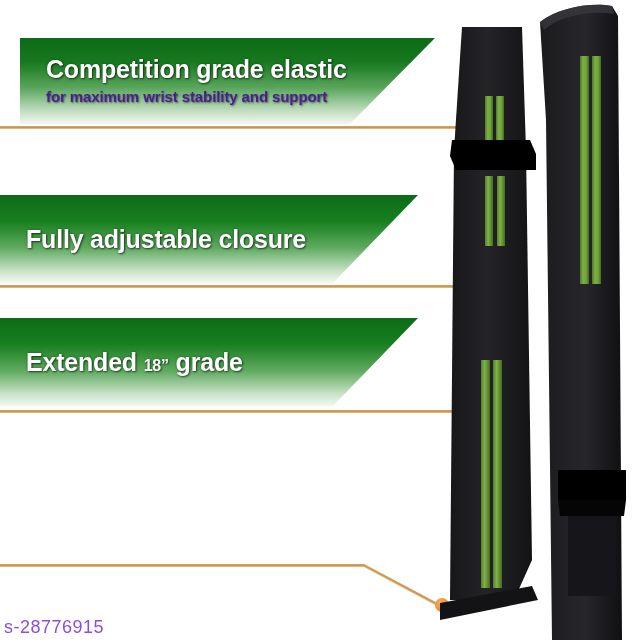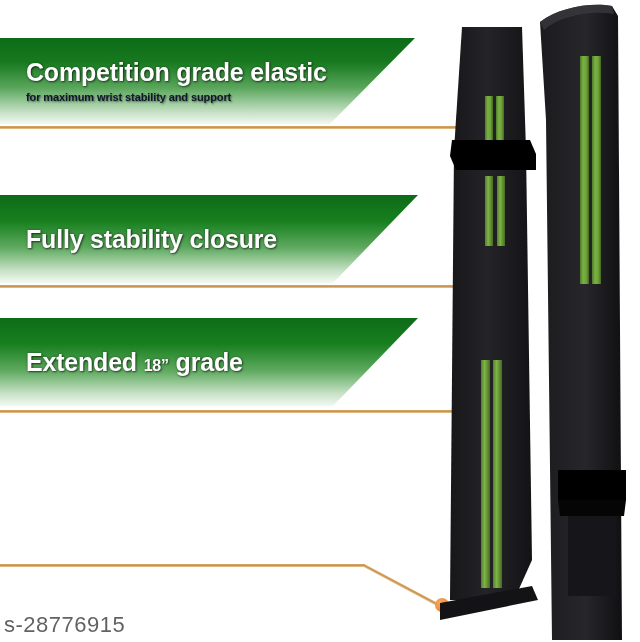--- a/index.html
+++ b/index.html
@@ -45,23 +45,23 @@
   .banner-title {
     color: #ffffff;
     font-weight: bold;
     font-size: 25px;
     line-height: 1.08;
     letter-spacing: -0.2px;
     text-shadow: 1px 1px 2px rgba(0,0,0,0.55), 0 0 3px rgba(0,0,0,0.35);
     white-space: nowrap;
   }
   .banner-sub {
-    color: #0f172a;
+    color: #4c1d95;
     font-weight: bold;
-    font-size: 11px;
+    font-size: 15px;
     line-height: 1.15;
     margin-top: 5px;
     letter-spacing: -0.1px;
     text-shadow: 1px 1px 2px rgba(0,0,0,0.5);
     white-space: nowrap;
   }
   .inch {
     font-size: 16px;
     vertical-align: baseline;
     text-align: right;
@@ -96,33 +96,33 @@
     width: 200px;
     height: 642px;
   }
 
   
   #watermark {
     position: absolute;
     left: 4px;
     bottom: 4px;
     font-family: "Liberation Sans", sans-serif;
-    font-size: 22px;
+    font-size: 18px;
     letter-spacing: 0.5px;
-    color: #404040;
+    color: #6d28d9;
     opacity: 0.82;
     user-select: none;
   }
 </style>
 </head>
 <body>
 
 <div id="stage">
 
-  <div class="banner" style="top:38px; height:86px; width:415px;">
+  <div class="banner" style="top:38px; height:86px; width:415px;margin-left:20px;">
     <svg class="banner-shape" viewBox="0 0 415 86" preserveAspectRatio="none">
       <defs>
         <linearGradient id="g1" x1="0" y1="0" x2="0" y2="1">
           <stop offset="0%" stop-color="#0d6b18"></stop>
           <stop offset="28%" stop-color="#17791f"></stop>
           <stop offset="58%" stop-color="#5aa65c"></stop>
           <stop offset="84%" stop-color="#bedcbd"></stop>
           <stop offset="100%" stop-color="#f3f8f2"></stop>
         </linearGradient>
       </defs>
@@ -143,21 +143,21 @@
           <stop offset="0%" stop-color="#0d6b18"></stop>
           <stop offset="30%" stop-color="#18801f"></stop>
           <stop offset="60%" stop-color="#5faa60"></stop>
           <stop offset="85%" stop-color="#c4e0c3"></stop>
           <stop offset="100%" stop-color="#f4f9f3"></stop>
         </linearGradient>
       </defs>
       <polygon points="0,0 418,0 333,88 0,88" fill="url(#g2)"></polygon>
     </svg>
     <div class="banner-text">
-      <div class="banner-title">Fully stability closure</div>
+      <div class="banner-title">Fully adjustable closure</div>
     </div>
   </div>
   <div class="leader" style="left:0; top:285px; width:492px;"></div>
   <div class="dot" style="left:481px; top:280px;"></div>
 
   <div class="banner" style="top:318px; height:88px; width:418px;">
     <svg class="banner-shape" viewBox="0 0 418 88" preserveAspectRatio="none">
       <defs>
         <linearGradient id="g3" x1="0" y1="0" x2="0" y2="1">
           <stop offset="0%" stop-color="#0d6b18"></stop>

